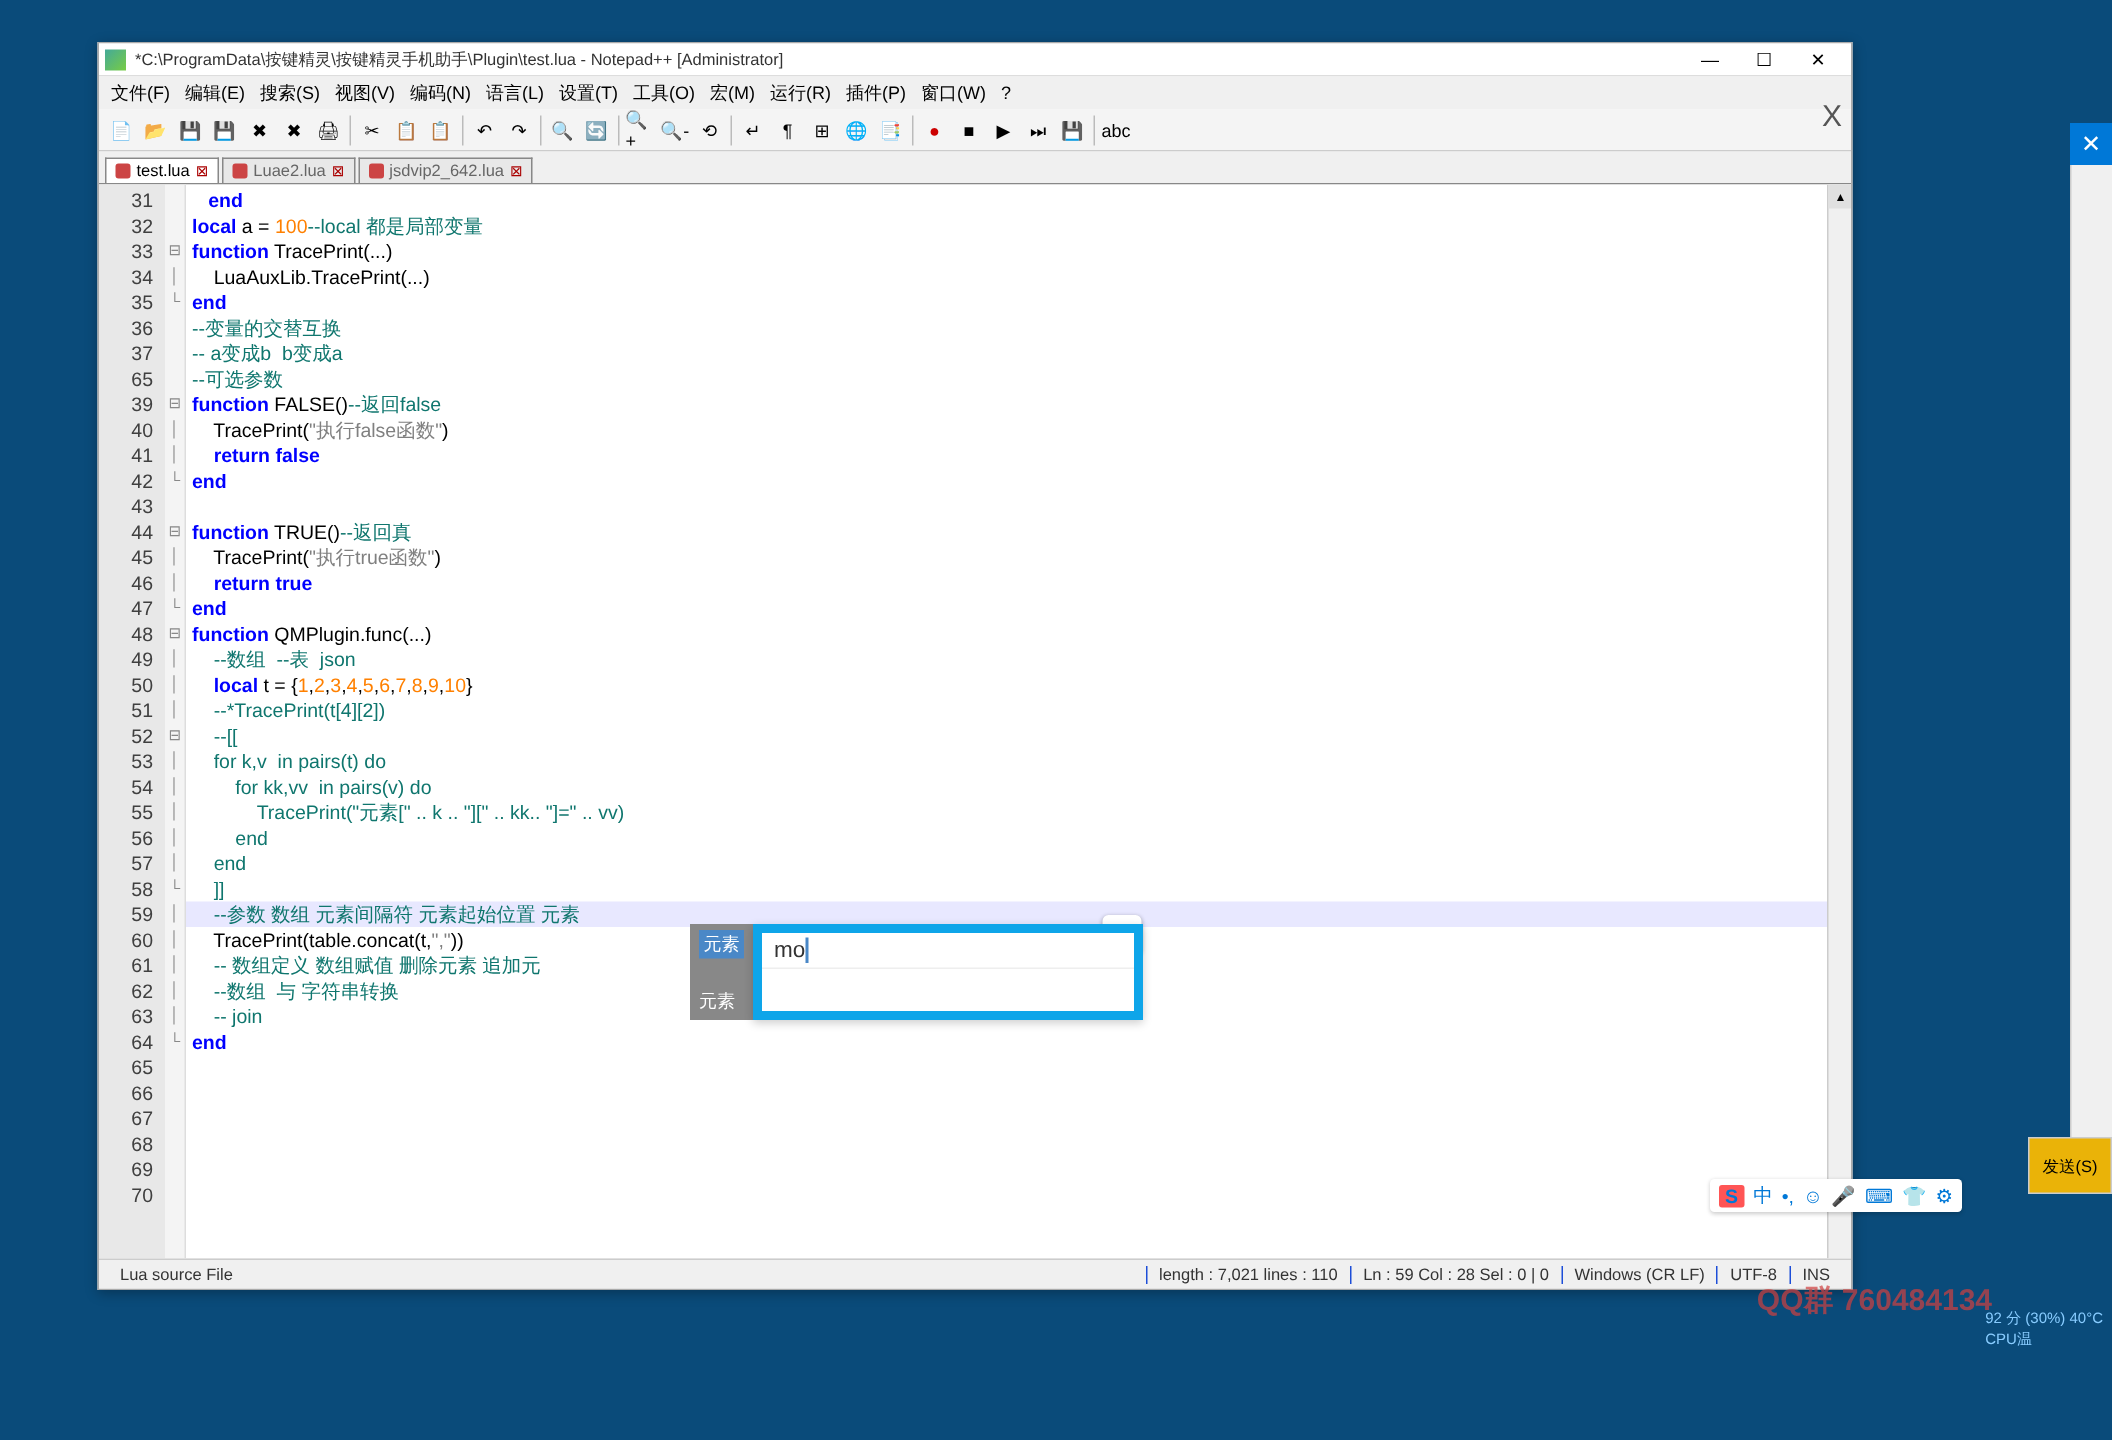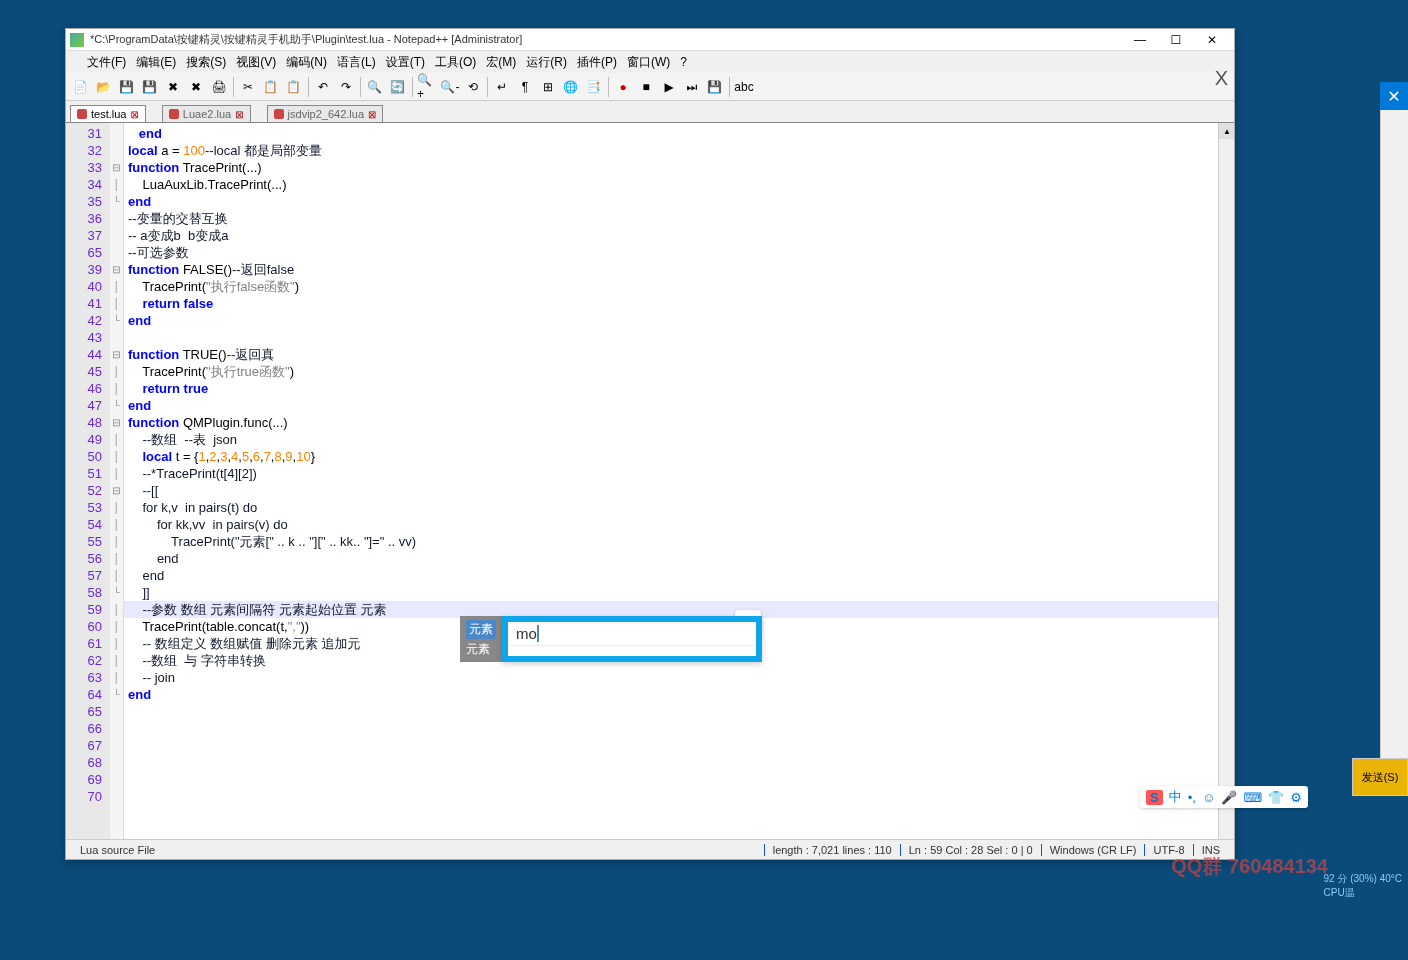--- a/index.html
+++ b/index.html
@@ -5,48 +5,48 @@
 * { margin: 0; padding: 0; box-sizing: border-box; font-family: "Microsoft YaHei", Arial, sans-serif; }
 body { background: #0a4b7a; width: 1408px; height: 960px; position: relative; overflow: hidden; }
 .desktop { width: 100%; height: 100%; position: relative; }
 .window { position: absolute; left: 65px; top: 28px; width: 1170px; height: 832px; background: #fff; border: 1px solid #aaa; box-shadow: 0 2px 8px rgba(0,0,0,0.3); display: flex; flex-direction: column; }
 .titlebar { height: 22px; display: flex; align-items: center; padding: 0 4px; background: #fff; border-bottom: 1px solid #ddd; justify-content: space-between; }
 .titlebar-icon { width: 14px; height: 14px; background: linear-gradient(135deg,#4a9,#7c4); margin-right: 6px; }
 .titlebar-text { font-size: 11px; color: #333; flex: 1; }
 .titlebar-btns { display: flex; gap: 0; }
 .titlebar-btn { width: 36px; height: 20px; display: flex; align-items: center; justify-content: center; font-size: 12px; cursor: pointer; }
 .close-x { font-size: 20px; position: absolute; right: 6px; top: 38px; color: #555; cursor: pointer; }
-.menubar { height: 22px; display: flex; align-items: center; padding: 0 17px; font-size: 12px; gap: 2px; background: #f0f0f0; }
+.menubar { height: 22px; display: flex; align-items: center; padding: 0 4px; font-size: 12px; gap: 2px; background: #f0f0f0; }
 .menu-item { padding: 2px 4px; cursor: pointer; }
 .toolbar { height: 28px; background: #f4f4f4; display: flex; align-items: center; padding: 2px 4px; gap: 1px; border-bottom: 1px solid #ccc; }
 .tb-btn { width: 22px; height: 22px; display: flex; align-items: center; justify-content: center; border: 1px solid transparent; cursor: pointer; font-size: 12px; }
 .tb-sep { width: 1px; height: 20px; background: #bbb; margin: 0 2px; }
 .tab-bar { height: 22px; background: #f0f0f0; display: flex; align-items: flex-end; padding: 0 4px; border-bottom: 1px solid #888; }
-.tab { padding: 2px 6px; font-size: 11px; border: 1px solid #888; border-bottom: none; margin-right: 16px; display: flex; align-items: center; gap: 4px; cursor: pointer; color: #666; }
+.tab { padding: 2px 6px; font-size: 11px; border: 1px solid #888; border-bottom: none; margin-right: 2px; display: flex; align-items: center; gap: 4px; cursor: pointer; color: #666; }
 .tab.active { background: #fff; color: #000; }
 .tab.inactive { background: #e8e8e8; }
 .tab-ico { width: 10px; height: 10px; background: #c44; border-radius: 2px; }
 .tab-close { font-size: 10px; color: #a00; }
 .editor-area { flex: 1; display: flex; overflow: hidden; background: #fff; }
-.gutter { width: 44px; background: #e8e8e8; text-align: right; padding-right: 8px; font-family: Consolas, monospace; font-size: 13px; color: #6d28d9; line-height: 17px; padding-top: 2px; }
+.gutter { width: 44px; background: #e8e8e8; text-align: right; padding-right: 8px; font-family: Consolas, monospace; font-size: 13px; color: #404040; line-height: 17px; padding-top: 2px; }
 .fold-col { width: 14px; background: #f4f4f4; font-family: monospace; font-size: 10px; color: #888; line-height: 17px; padding-top: 2px; border-right: 1px solid #ddd; }
 .fold-box { display: flex; align-items: center; justify-content: center; height: 17px; }
 .code-area { flex: 1; font-family: Consolas, "Courier New", monospace; font-size: 13px; line-height: 17px; padding: 2px 4px; white-space: pre; position: relative; overflow: auto; }
 .kw { color: #0000ff; font-weight: bold; }
 .num { color: #ff8000; }
 .str { color: #808080; }
-.cmt { color: #0f172a; }
+.cmt { color: #0f766e; }
 .current-line { background: #e8e8ff; position: absolute; left: 0; right: 0; height: 17px; z-index: 0; }
 .code-line { position: relative; z-index: 1; height: 17px; }
 .scrollbar-v { width: 16px; background: #f0f0f0; border-left: 1px solid #ccc; position: relative; }
 .scroll-arrow { width: 16px; height: 16px; background: #e0e0e0; display: flex; align-items: center; justify-content: center; font-size: 8px; cursor: pointer; }
 .statusbar { height: 20px; background: #f0f0f0; border-top: 1px solid #ccc; display: flex; align-items: center; font-size: 11px; color: #333; padding: 0 6px; }
 .status-cell { padding: 0 8px; border-right: 1px solid #1d4ed8; }
 .ime-popup { position: absolute; left: 460px; top: 616px; display: flex; z-index: 100; }
-.ime-left { background: #888; color: #fff; font-size: 12px; padding: 4px 6px; display: flex; flex-direction: column; gap: 2px; }
+.ime-left { background: #888; color: #fff; font-size: 12px; padding: 4px 6px; display: flex; flex-direction: column; gap: 20px; }
 .ime-left-sel { background: #4a88c7; padding: 1px 3px; }
 .ime-right { background: #fff; border: 6px solid #0ea5e9; box-shadow: 0 2px 6px rgba(0,0,0,0.2); min-width: 260px; }
 .ime-input { font-size: 15px; padding: 3px 8px; color: #333; font-family: Arial; border-bottom: 1px solid #eee; }
 .ime-cursor { border-right: 2px solid #4a88c7; }
 .ime-cand { font-size: 13px; padding: 4px 8px; display: flex; gap: 12px; align-items: center; }
 .ime-cand-num { color: #e63; }
 .ime-nav { margin-left: auto; color: #999; display: flex; gap: 4px; }
 .ime-logo { position: absolute; left: 735px; top: 610px; width: 26px; height: 26px; background: #fff; border-radius: 4px; display: flex; align-items: center; justify-content: center; color: #f55; font-weight: bold; box-shadow: 0 1px 3px rgba(0,0,0,0.3); font-size: 16px; }
 .side-panel { position: absolute; right: 0; top: 82px; width: 28px; height: 680px; background: #f0f0f0; border-left: 1px solid #ccc; }
 .side-x { position: absolute; right: 0; top: 82px; width: 28px; height: 28px; background: #0078d7; color: #fff; display: flex; align-items: center; justify-content: center; font-size: 16px; cursor: pointer; }

